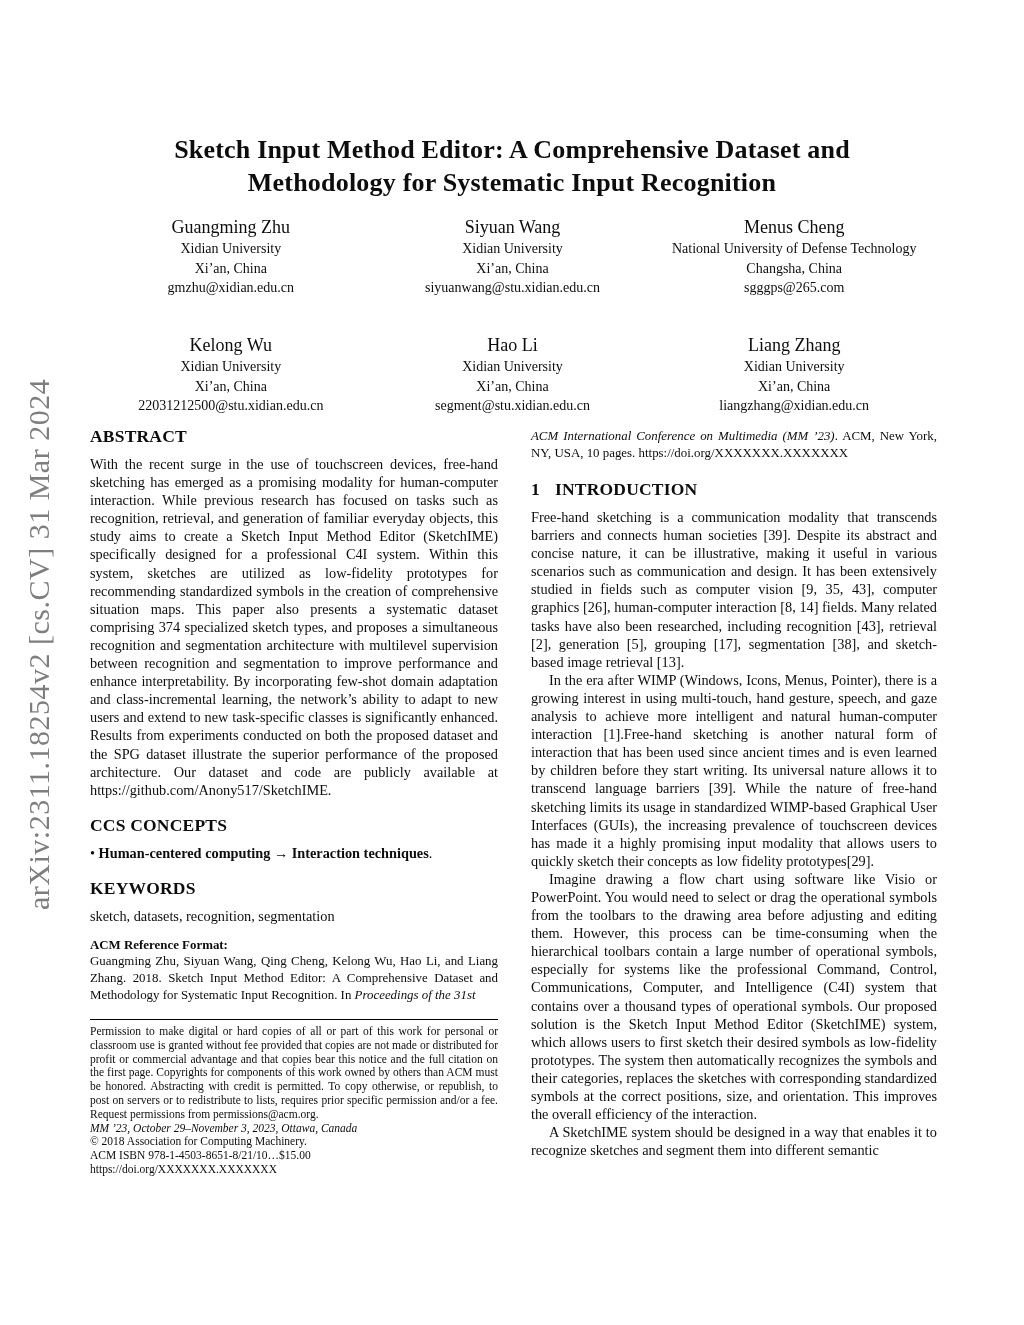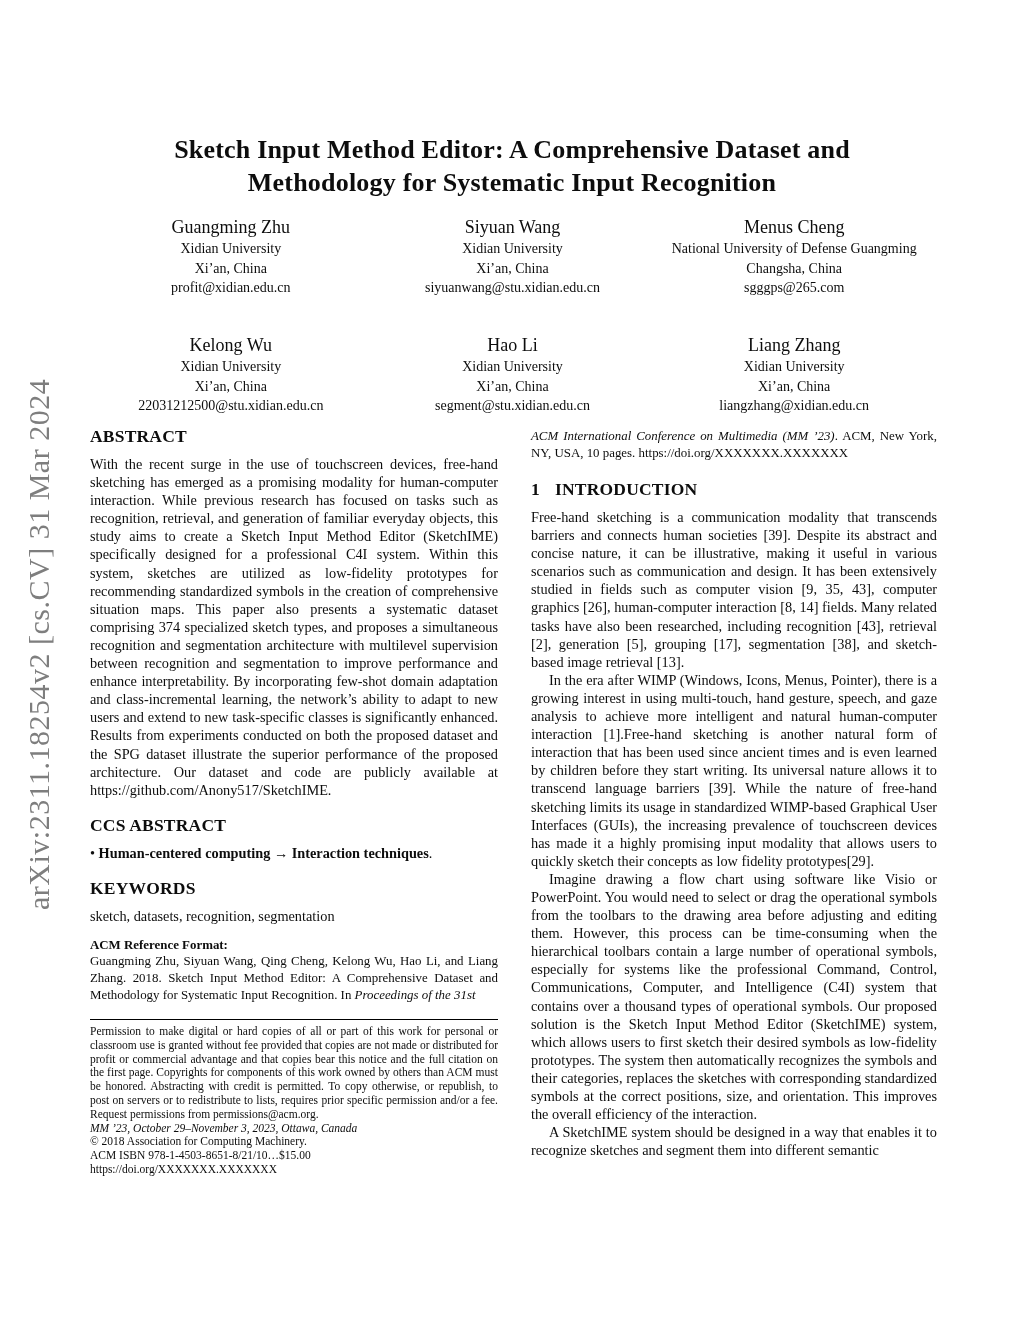--- a/index.html
+++ b/index.html
@@ -84,35 +84,35 @@
   <div class="arxiv-watermark">arXiv:2311.18254v2  [cs.CV]  31 Mar 2024</div>
 
   <h1 class="title"><span>Sketch Input Method Editor: A Comprehensive Dataset and</span><br><span>Methodology for Systematic Input Recognition</span></h1>
 
   <div class="authors-row row1">
     <div class="author">
       <div class="author-inner">
         <div class="author-name">Guangming Zhu</div>
         <div class="author-affil">Xidian University</div>
         <div class="author-affil">Xi’an, China</div>
-        <div class="author-affil">profit@xidian.edu.cn</div>
+        <div class="author-affil">gmzhu@xidian.edu.cn</div>
       </div>
     </div>
     <div class="author">
       <div class="author-inner">
         <div class="author-name">Siyuan Wang</div>
         <div class="author-affil">Xidian University</div>
         <div class="author-affil">Xi’an, China</div>
         <div class="author-affil">siyuanwang@stu.xidian.edu.cn</div>
       </div>
     </div>
     <div class="author">
       <div class="author-inner">
         <div class="author-name">Menus Cheng</div>
-        <div class="author-affil">National University of Defense Guangming</div>
+        <div class="author-affil">National University of Defense Technology</div>
         <div class="author-affil">Changsha, China</div>
         <div class="author-affil">sgggps@265.com</div>
       </div>
     </div>
   </div>
 
   <div class="authors-row row2">
     <div class="author">
       <div class="author-inner">
         <div class="author-name">Kelong Wu</div>
@@ -136,21 +136,21 @@
         <div class="author-affil">Xi’an, China</div>
         <div class="author-affil">liangzhang@xidian.edu.cn</div>
       </div>
     </div>
   </div>
 
   <section class="col col-left">
     <h2 class="sec-heading">ABSTRACT</h2>
     <p class="body just">With the recent surge in the use of touchscreen devices, free-hand sketching has emerged as a promising modality for human-computer interaction. While previous research has focused on tasks such as recognition, retrieval, and generation of familiar everyday objects, this study aims to create a Sketch Input Method Editor (SketchIME) specifically designed for a professional C4I system. Within this system, sketches are utilized as low-fidelity prototypes for recommending standardized symbols in the creation of comprehensive situation maps. This paper also presents a systematic dataset comprising 374 specialized sketch types, and proposes a simultaneous recognition and segmentation architecture with multilevel supervision between recognition and segmentation to improve performance and enhance interpretability. By incorporating few-shot domain adaptation and class-incremental learning, the network’s ability to adapt to new users and extend to new task-specific classes is significantly enhanced. Results from experiments conducted on both the proposed dataset and the SPG dataset illustrate the superior performance of the proposed architecture. Our dataset and code are publicly available at https://github.com/Anony517/SketchIME.</p>
 
-    <h2 class="sec-heading mt">CCS ABSTRACT</h2>
+    <h2 class="sec-heading mt">CCS CONCEPTS</h2>
     <p class="body"><span>•</span> <b>Human-centered computing</b> <span class="arrow">→</span> <b>Interaction techniques</b><span>.</span></p>
 
     <h2 class="sec-heading mt">KEYWORDS</h2>
     <p class="body">sketch, datasets, recognition, segmentation</p>
 
     <p class="ref-heading">ACM Reference Format:</p>
     <p class="ref-text just"><span>Guangming Zhu, Siyuan Wang, Qing Cheng, Kelong Wu, Hao Li, and Liang Zhang. 2018. Sketch Input Method Editor: A Comprehensive Dataset and Methodology for Systematic Input Recognition. In </span><i>Proceedings of the 31st</i></p>
 
     <div class="footnote-rule"></div>
     <div class="footnote">

